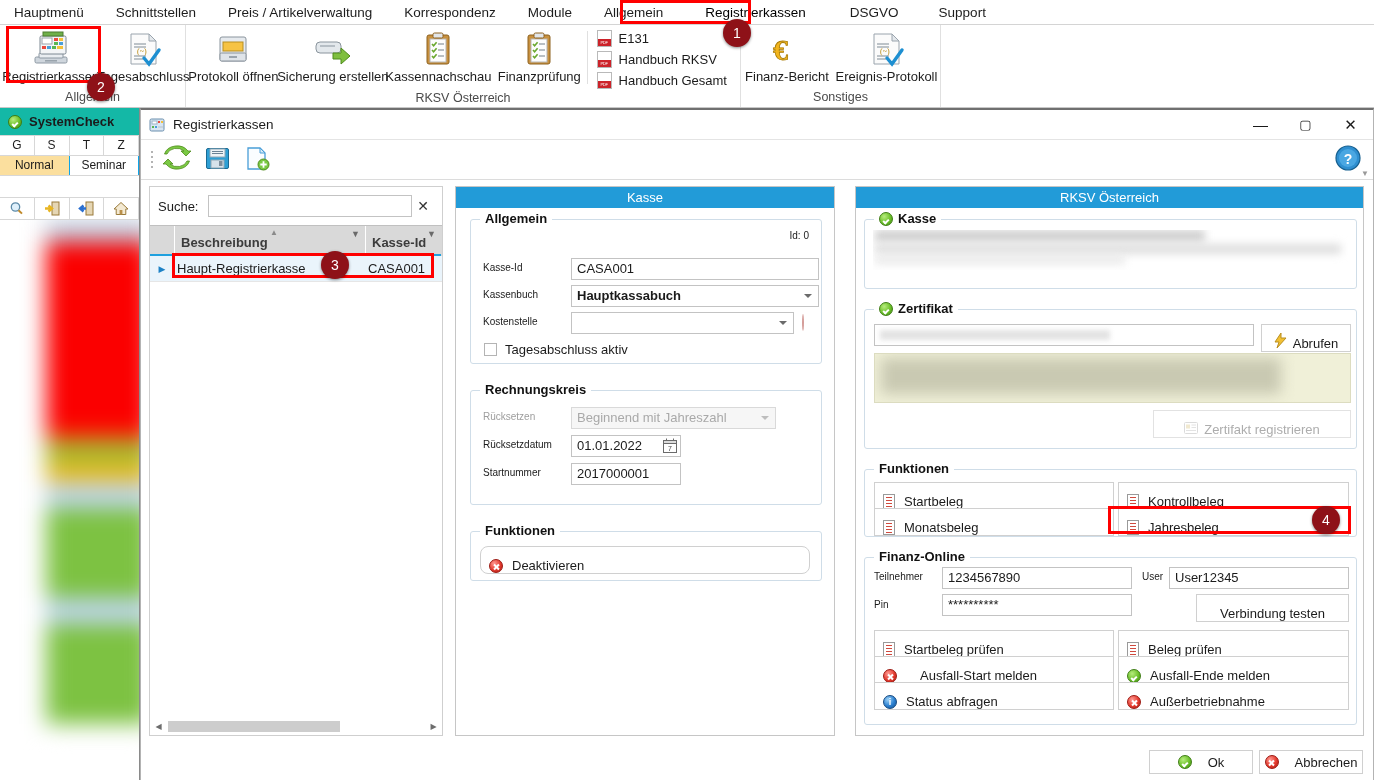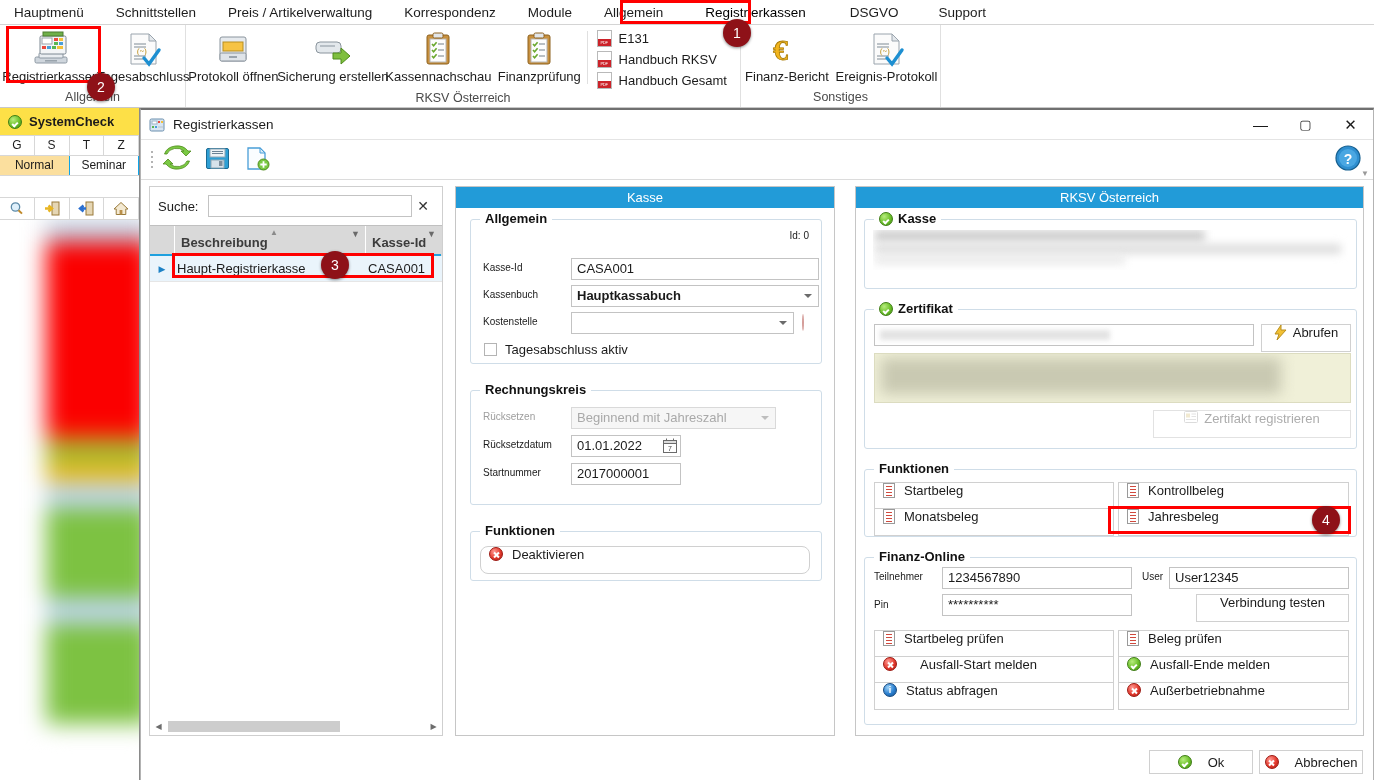--- a/index.html
+++ b/index.html
@@ -77,21 +77,21 @@
   .ic { display:block; }
 
   
   .leftcol {
     position: absolute; left: 0; top: 108px; width: 140px; height: 672px;
     background: #ffffff; overflow: hidden;
     border-right: 1px solid #8a8a8a;
   }
   .sc-head {
     height: 28px; display: flex; align-items: center; gap: 7px;
-    padding-left: 8px; background: #fde047; border-bottom: 1px solid #d7d7d7;
+    padding-left: 8px; background: #14b8a6; border-bottom: 1px solid #d7d7d7;
     font-weight: bold; font-size: 13px;
   }
   .sc-letters { display: flex; height: 20px; border-bottom: 1px solid #d7d7d7; }
   .sc-letters div {
     flex: 1; text-align: center; font-size: 12px; line-height: 19px;
     border-right: 1px solid #d7d7d7; color: #1d1d1d;
   }
   .sc-modes { display: flex; height: 20px; border-bottom: 1px solid #d7d7d7; }
   .sc-modes div {
     flex: 1; text-align: center; font-size: 12px; line-height: 19px;
@@ -200,21 +200,21 @@
   .combo .val.dim { color: #a9a9a9; }
   .combo .caret { position: absolute; right: 6px; top: 8px; width:0;height:0;
      border-left:4px solid transparent;border-right:4px solid transparent;border-top:4px solid #6b6b6b;}
   .combo.disabled { background:#f6f6f6; border-color:#d9d9d9;}
   .combo.disabled .caret { border-top-color:#bdbdbd; }
   .cbx { position: absolute; display: flex; align-items: center; gap: 8px; font-size: 13px; }
   .cbx .box { width: 13px; height: 13px; border: 1px solid #b4b4b4; background: #fff; }
 
   .flatbtn {
     position: absolute; border: 1px solid #d0d0d0; background: #fff; height: 28px;
-    display: flex; align-items: flex-start; gap: 9px; padding-left: 8px;
+    display: flex; align-items: flex-end; gap: 9px; padding-left: 8px;
     font-size: 13px; color: #1b1b1b; cursor: default;
   }
   .flatbtn.center { justify-content: center; padding-left: 0; gap: 6px; }
   .flatbtn.disabled { color: #adadad; }
 
   
   .ico-ok { width:14px;height:14px;border-radius:50%;background:
       radial-gradient(circle at 35% 30%, #b6ec7c 0%, #6cc02a 55%, #3e8a12 100%);
       position:relative; flex:none; border:1px solid #3e7d14;}
   .ico-ok:after { content:""; position:absolute; left:3px; top:6px; width:4px;height:2px;

